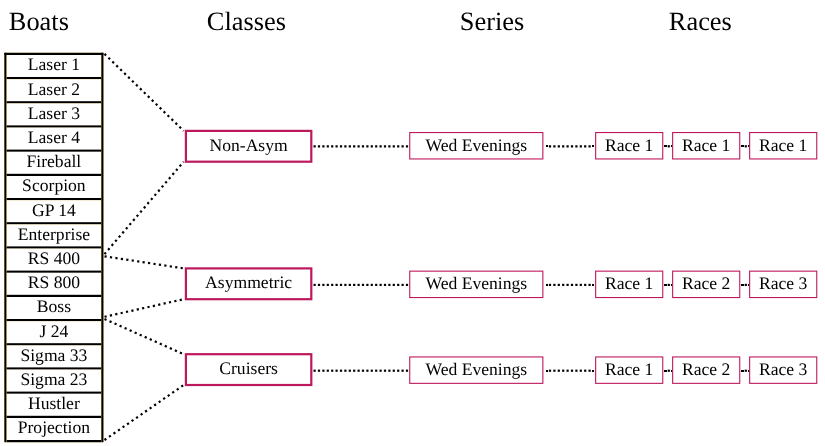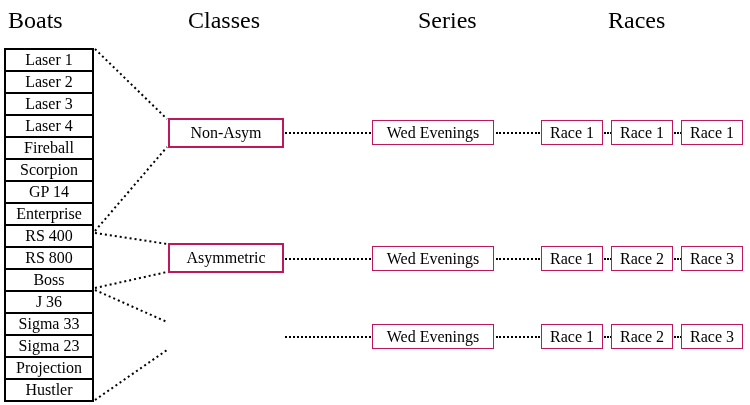--- a/index.html
+++ b/index.html
@@ -142,25 +142,25 @@
     <div class="boat-row">Laser 2</div>
     <div class="boat-row">Laser 3</div>
     <div class="boat-row">Laser 4</div>
     <div class="boat-row">Fireball</div>
     <div class="boat-row">Scorpion</div>
     <div class="boat-row">GP 14</div>
     <div class="boat-row">Enterprise</div>
     <div class="boat-row">RS 400</div>
     <div class="boat-row">RS 800</div>
     <div class="boat-row">Boss</div>
-    <div class="boat-row">J 36</div>
+    <div class="boat-row">J 24</div>
     <div class="boat-row">Sigma 33</div>
     <div class="boat-row">Sigma 23</div>
+    <div class="boat-row">Hustler</div>
     <div class="boat-row">Projection</div>
-    <div class="boat-row">Hustler</div>
   </div>
 
   <div class="node-box class-box cls-x row1">Non-Asym</div>
   <div class="dots-h link-cls-ser dh1"></div>
   <div class="node-box series-box ser-x srow1">Wed Evenings</div>
   <div class="dots-h link-ser-r1 dh1"></div>
   <div class="node-box race-box r1-x srow1">Race 1</div>
   <div class="dots-h link-r1-r2 dh1"></div>
   <div class="node-box race-box r2-x srow1">Race 1</div>
   <div class="dots-h link-r2-r3 dh1"></div>
@@ -169,20 +169,21 @@
   <div class="node-box class-box cls-x row2">Asymmetric</div>
   <div class="dots-h link-cls-ser dh2"></div>
   <div class="node-box series-box ser-x srow2">Wed Evenings</div>
   <div class="dots-h link-ser-r1 dh2"></div>
   <div class="node-box race-box r1-x srow2">Race 1</div>
   <div class="dots-h link-r1-r2 dh2"></div>
   <div class="node-box race-box r2-x srow2">Race 2</div>
   <div class="dots-h link-r2-r3 dh2"></div>
   <div class="node-box race-box r3-x srow2">Race 3</div>
 
+  <div class="node-box class-box cls-x row3">Cruisers</div>
   <div class="dots-h link-cls-ser dh3"></div>
   <div class="node-box series-box ser-x srow3">Wed Evenings</div>
   <div class="dots-h link-ser-r1 dh3"></div>
   <div class="node-box race-box r1-x srow3">Race 1</div>
   <div class="dots-h link-r1-r2 dh3"></div>
   <div class="node-box race-box r2-x srow3">Race 2</div>
   <div class="dots-h link-r2-r3 dh3"></div>
   <div class="node-box race-box r3-x srow3">Race 3</div>
 
 </div>

